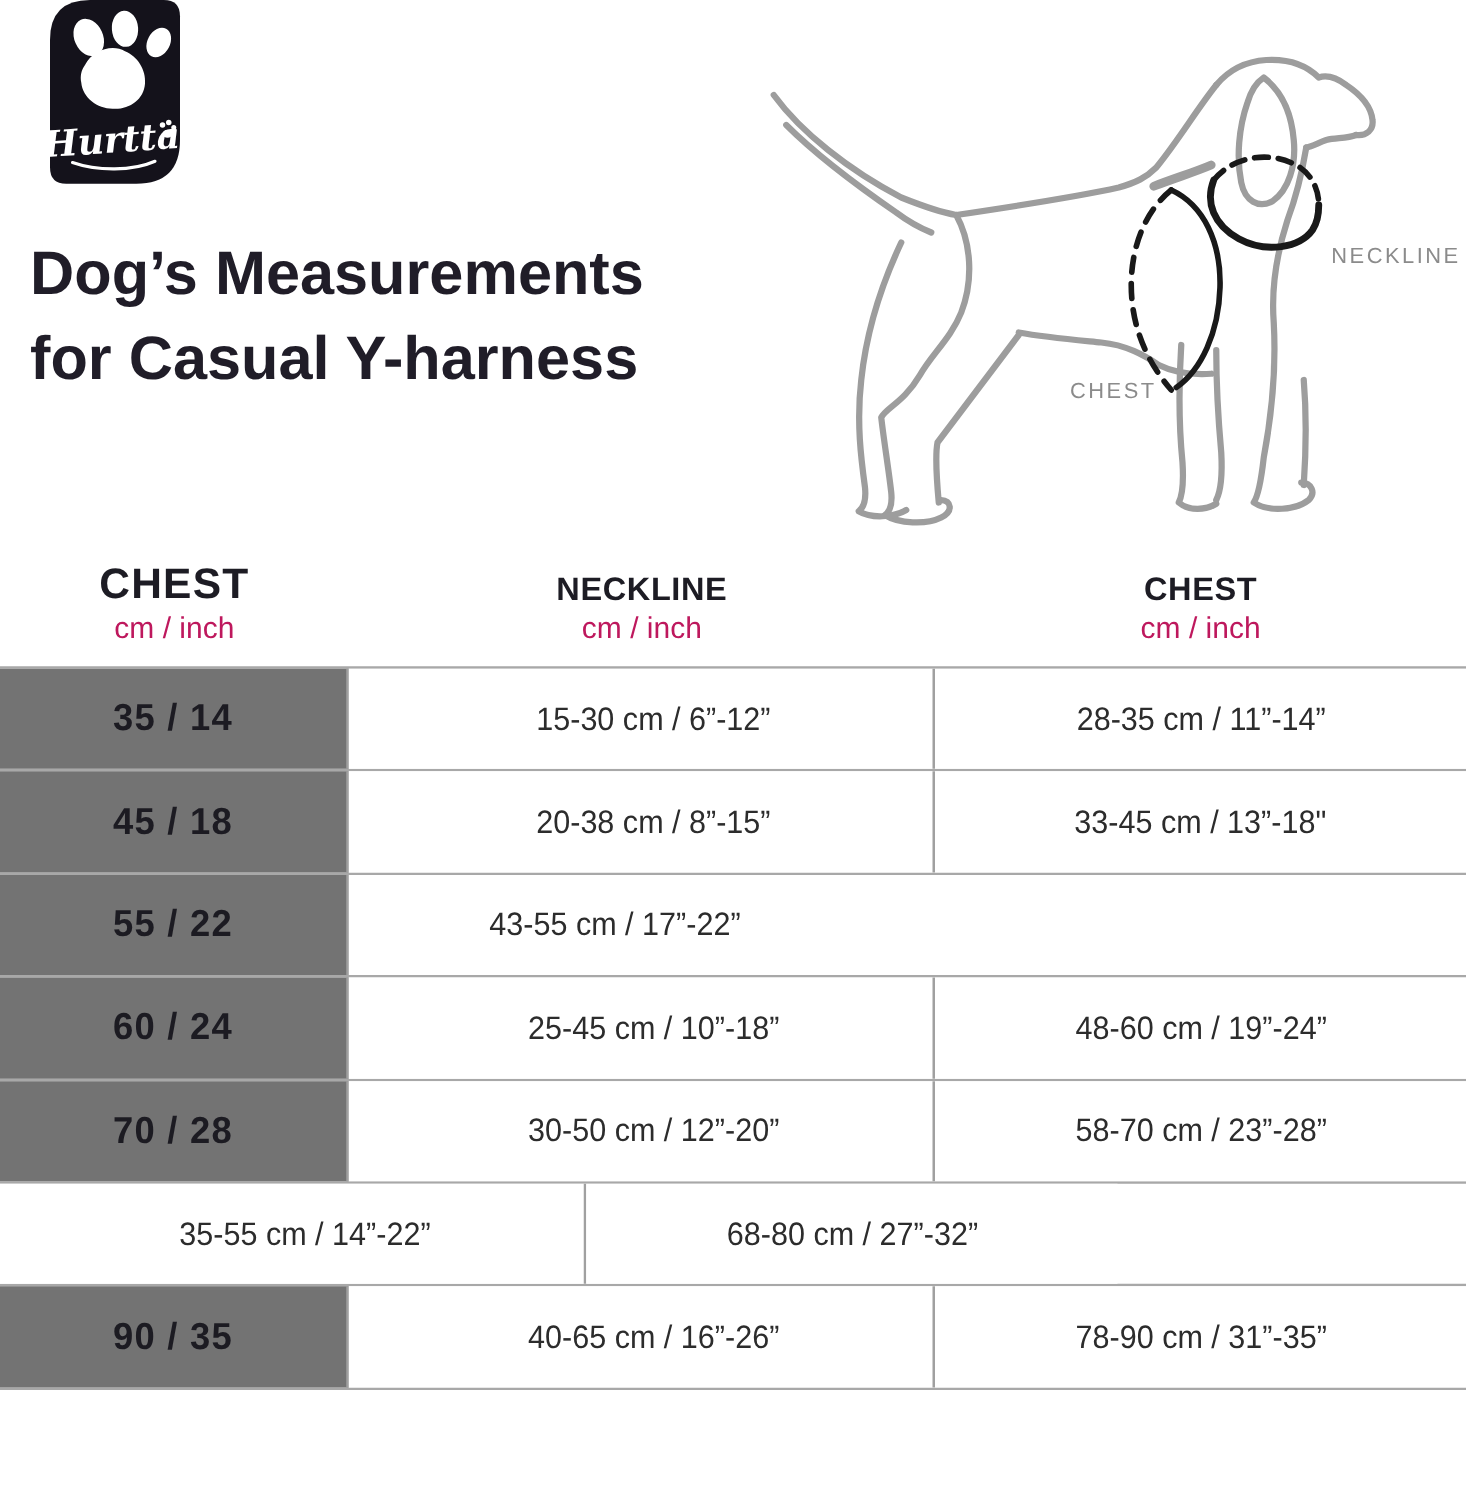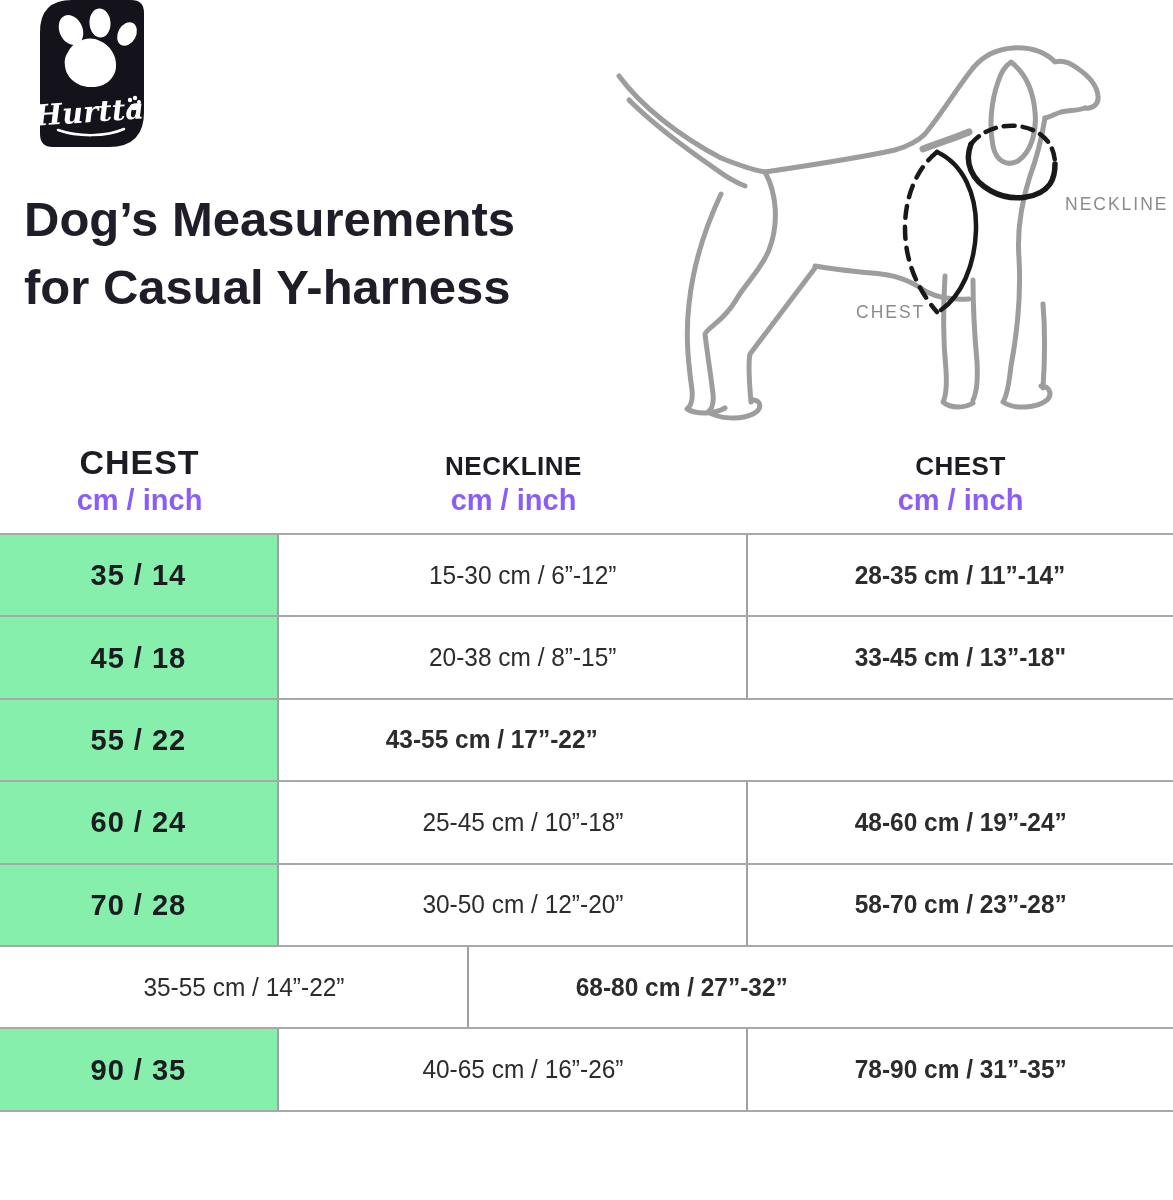--- a/index.html
+++ b/index.html
@@ -18,29 +18,29 @@
 
   
   .thead{position:absolute;left:0;top:440px;width:1173px;height:91px;display:flex;}
   .th{display:flex;flex-direction:column;justify-content:flex-end;align-items:center;
       box-sizing:border-box;padding-bottom:14px;}
   .th.size{width:279px;}
   .th.neck{width:469px;}
   .th.chest{width:425px;}
   .th .lbl{font-weight:700;color:#1d1c24;font-size:26px;letter-spacing:.5px;}
   .th.size .lbl{font-size:34px;letter-spacing:1px;}
-  .th .sub{font-size:29px;color:#8b5cf6;margin-top:2px;font-weight:bold;}
+  .th .sub{font-size:24px;color:#be185d;margin-top:2px;}
 
   
   .tbody{position:absolute;left:0;top:533px;width:1173px;border-top:2px solid #a8a8a8;}
   .t-row{display:flex;height:82.4px;box-sizing:border-box;border-bottom:2px solid #a8a8a8;}
   .cell{display:flex;align-items:center;justify-content:center;box-sizing:border-box;}
-  .size-cell{width:279px;background:#86efac;border-right:2px solid #a0a0a0;}
+  .size-cell{width:279px;background:#737373;border-right:2px solid #a0a0a0;}
   .neck-cell{width:469px;background:#ffffff;border-right:2px solid #a0a0a0;padding-left:21px;}
-  .chest-cell{width:425px;background:#ffffff;font-weight:bold;}
+  .chest-cell{width:425px;background:#ffffff;}
   .size-text{font-size:30px;font-weight:700;color:#1c1b22;letter-spacing:1px;
              display:inline-block;transform:scaleX(.97);}
   .val-text{font-size:26px;color:#2c2c2c;display:inline-block;transform:scaleX(.94);}
 
   .diag-label{font-size:17.5px;letter-spacing:2px;fill:#8b8b8b;
               font-family:"Liberation Sans", sans-serif;}
 </style>
 </head>
 <body>
 

